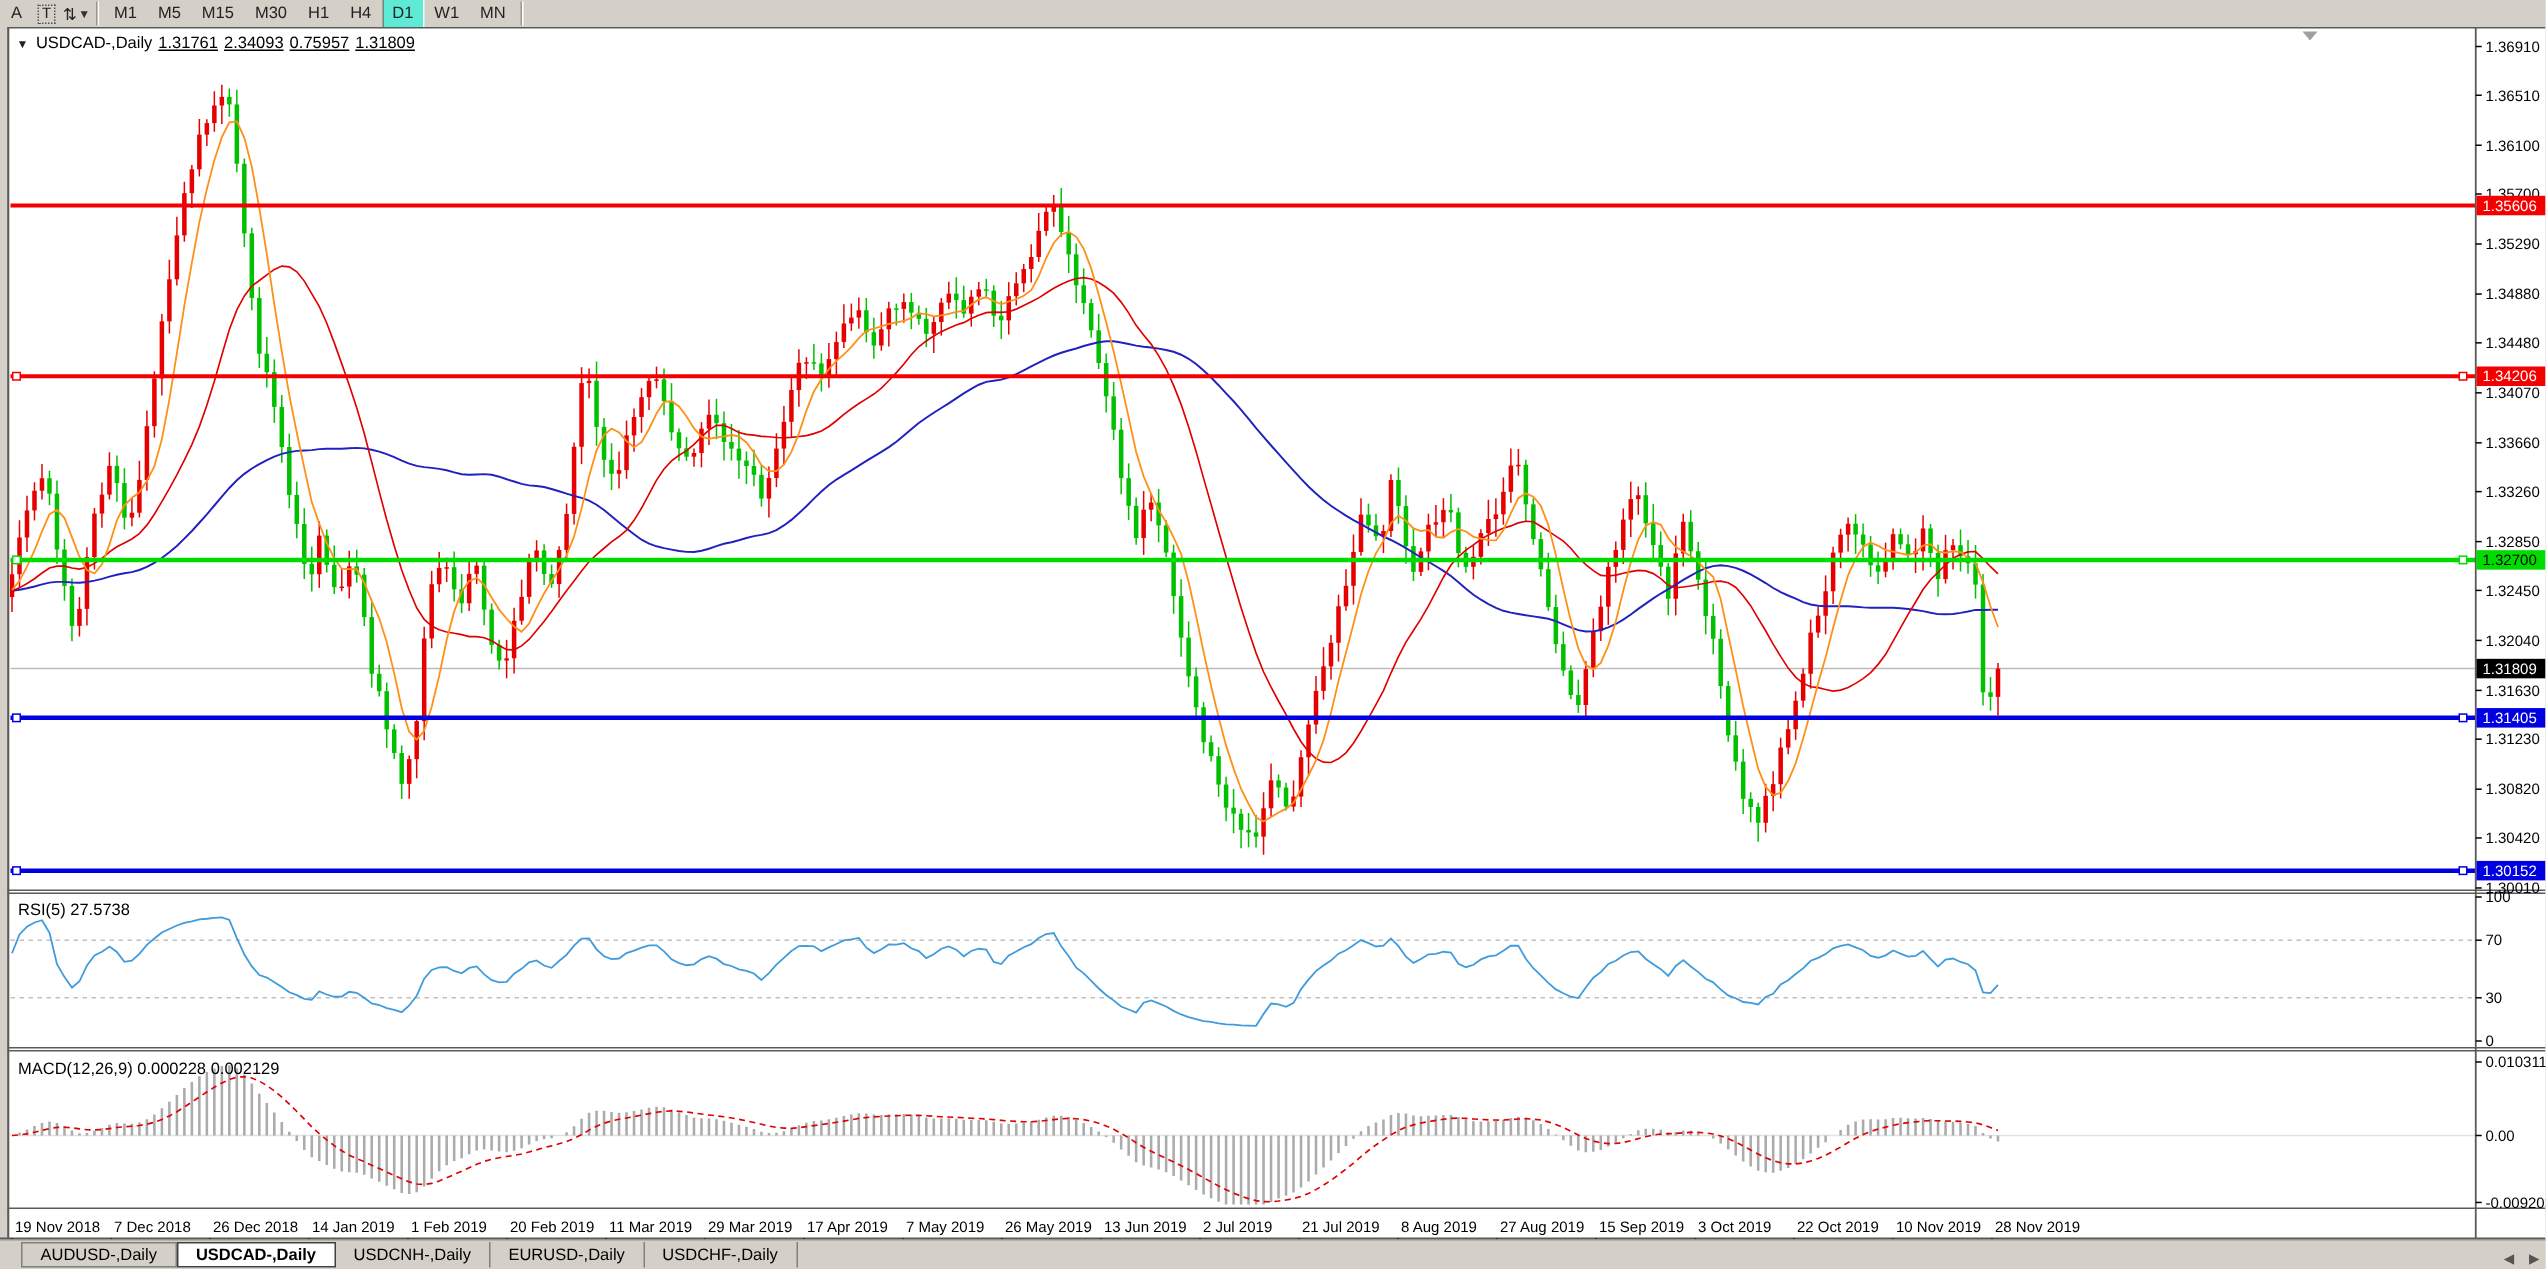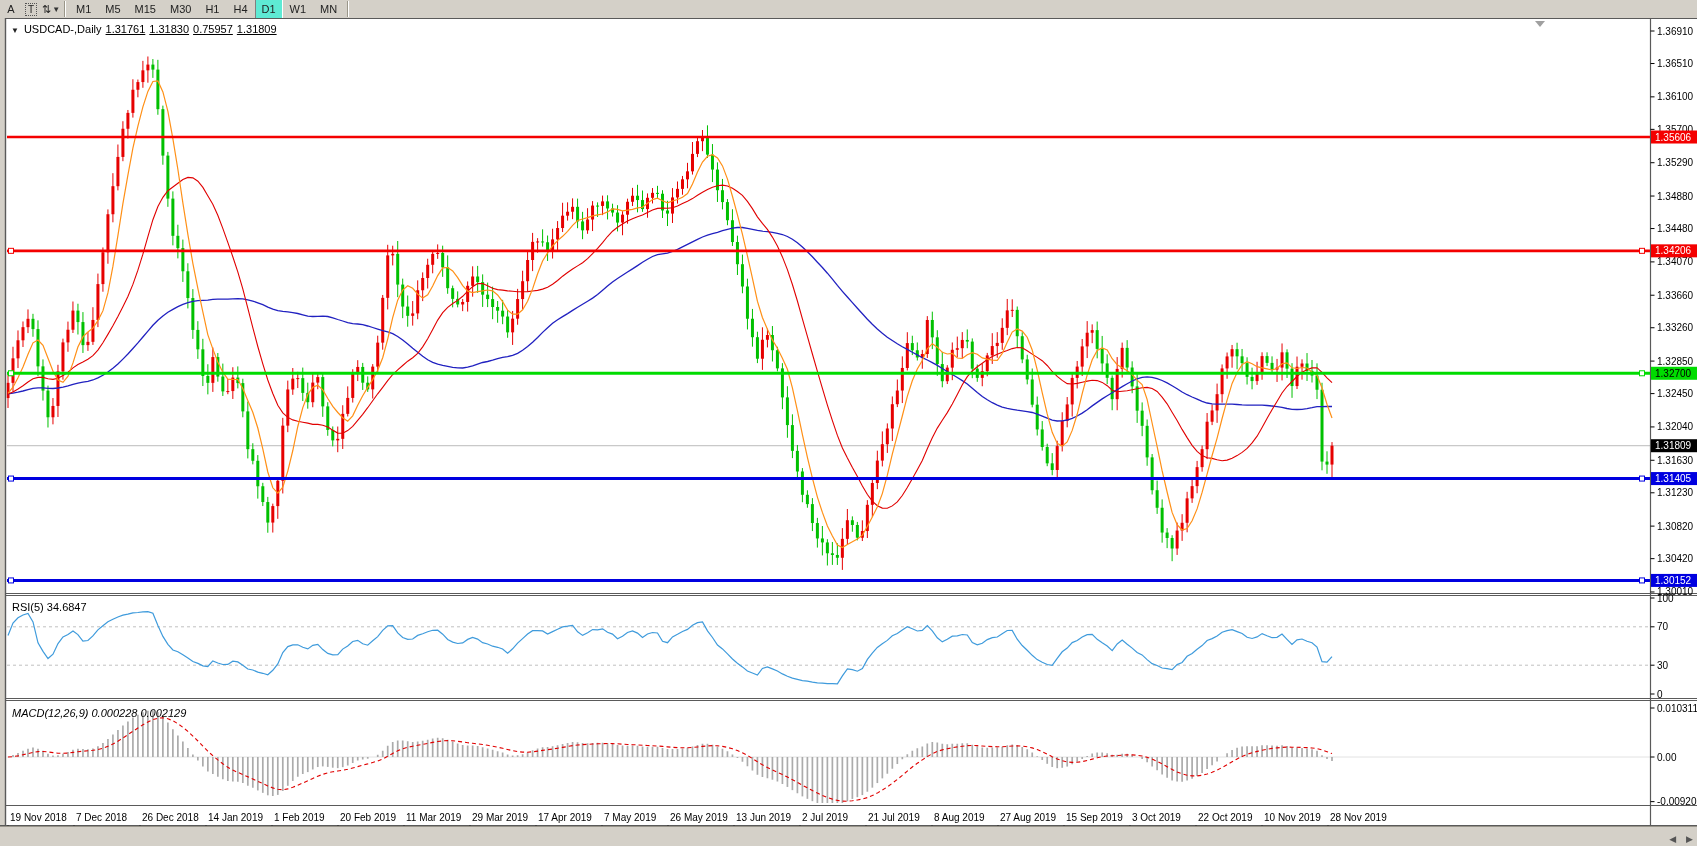--- a/index.html
+++ b/index.html
@@ -27,21 +27,21 @@
   .tfbtn.active {
     background:#5eead4; border-color:#808080 #ffffff #ffffff #808080;
   }
   
   #chart { position:absolute; top:18px; left:0; }
   .overlay-label { position:absolute; z-index:5; white-space:nowrap; color:#000; }
   #chart-title { top:23px; left:11px; font-size:11px; }
   #chart-title .dd { font-size:8px; color:#222; margin-right:5px; }
   #chart-title span.num { margin-left:4px;text-decoration:underline; }
   #rsi-label  { top:601px; left:12px; font-size:11px; }
-  #macd-label { top:707px; left:12px; font-size:11px;font-style:italic; }
+  #macd-label { top:707px; left:12px; font-size:11px; }
   
   .tabbar {
     position:absolute; left:0; bottom:0; width:1697px; height:20px;
     background:#d4d0c8; border-top:1px solid #98948a; display:flex; align-items:center; padding-left:14px;
   }
   .tab {
     height:17px; padding:1px 12px 0 12px; font-size:11px; display:flex; align-items:center;
     border:1px solid #808080; background:#d4d0c8; margin-right:0; cursor:default;
   }
   .tab.active { background:#ffffff; font-weight:bold; border-color:#404040; }
@@ -72,24 +72,24 @@
       <div class="tfbtn">H1</div>
       <div class="tfbtn">H4</div>
       <div class="tfbtn active">D1</div>
       <div class="tfbtn">W1</div>
       <div class="tfbtn">MN</div>
     </div>
   <div class="sep"></div>
 </div>
 
 <div id="chart-title" class="overlay-label">
-  <span class="dd">▼</span><span>USDCAD-,Daily</span><span class="num">1.31761</span><span class="num">1.31830</span><span class="num">0.75957</span><span class="num">1.31809</span>
+  <span class="dd">▼</span><span>USDCAD-,Daily</span><span class="num">1.31761</span><span class="num">2.34093</span><span class="num">0.75957</span><span class="num">1.31809</span>
 </div>
 <div id="rsi-label" class="overlay-label">
-  <span>RSI(5)</span>&nbsp;<span>34.6847</span>
+  <span>RSI(5)</span>&nbsp;<span>27.5738</span>
 </div>
 <div id="macd-label" class="overlay-label">
   <span>MACD(12,26,9)</span>&nbsp;<span>0.000228</span>&nbsp;<span>0.002129</span>
 </div>
 
 <svg id="chart" width="1697" height="808" viewBox="0 18 1697 808">
     <rect x="6" y="18" width="1691" height="808" fill="#ffffff"></rect>
     <defs>
       <clipPath id="mainClip">
         <rect x="6.5" y="19" width="1643.5" height="574"></rect>
@@ -1033,17 +1033,24 @@
     <text x="1132" y="821" font-family="Liberation Sans, sans-serif" font-size="10px" fill="#000">3 Oct 2019</text>
     <line x1="1196" y1="825.5" x2="1196" y2="829.5" stroke="#000" stroke-width="1"></line>
     <text x="1198" y="821" font-family="Liberation Sans, sans-serif" font-size="10px" fill="#000">22 Oct 2019</text>
     <line x1="1262" y1="825.5" x2="1262" y2="829.5" stroke="#000" stroke-width="1"></line>
     <text x="1264" y="821" font-family="Liberation Sans, sans-serif" font-size="10px" fill="#000">10 Nov 2019</text>
     <line x1="1328" y1="825.5" x2="1328" y2="829.5" stroke="#000" stroke-width="1"></line>
     <text x="1330" y="821" font-family="Liberation Sans, sans-serif" font-size="10px" fill="#000">28 Nov 2019</text>
   </svg>
 
 <div class="tabbar">
+  <div id="tabs" style="display:flex">
+      <div class="tab">AUDUSD-,Daily</div>
+      <div class="tab active">USDCAD-,Daily</div>
+      <div class="tab plain">USDCNH-,Daily</div>
+      <div class="tab plain">EURUSD-,Daily</div>
+      <div class="tab plain">USDCHF-,Daily</div>
+    </div>
   <div class="scrollers">
     <span>◀</span>
     <span>▶</span>
   </div>
 </div>
 
 </body></html>

